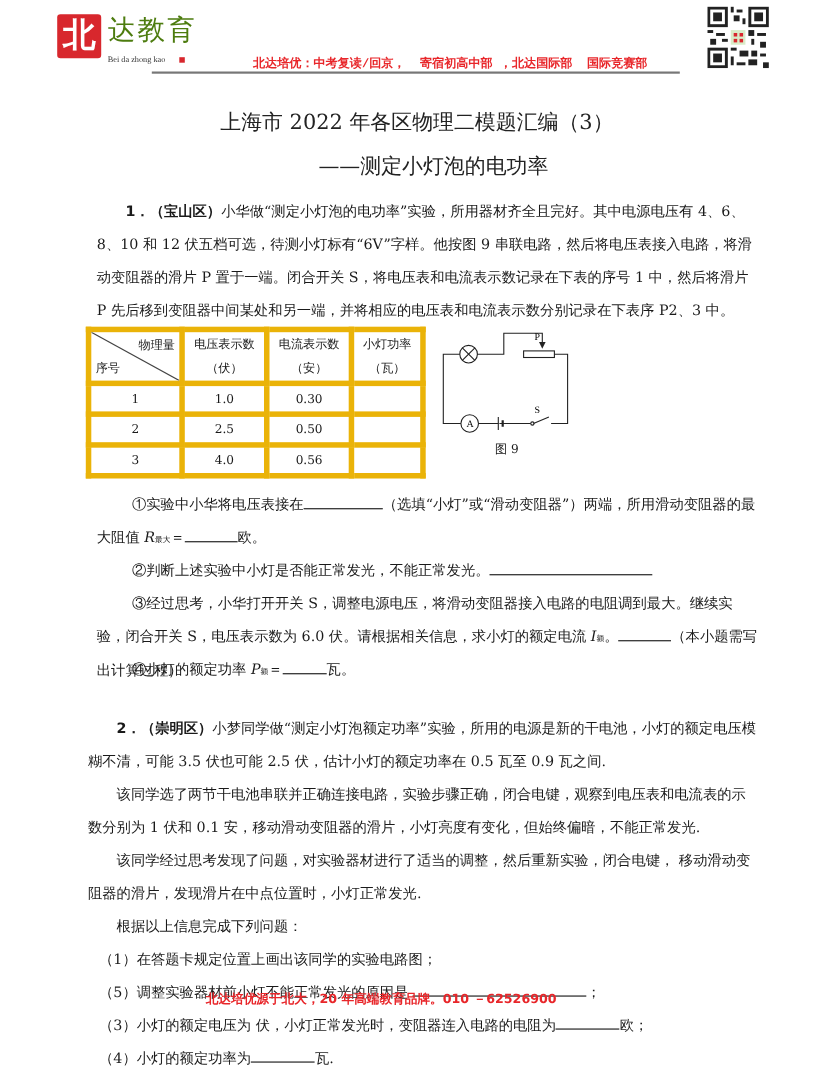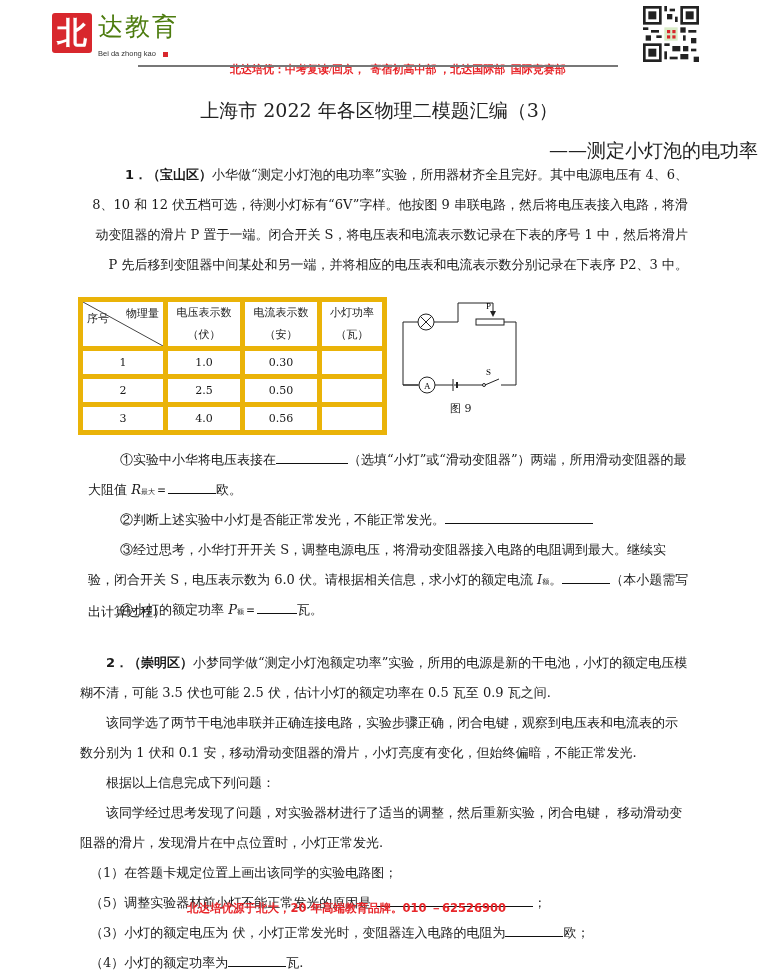--- a/index.html
+++ b/index.html
@@ -6,44 +6,44 @@
   body { width: 758px; height: 973px; position: relative; overflow: hidden;
          font-family: "DejaVu Serif", "Liberation Serif", serif; color: #1a1a1a; }
   .abs { position: absolute; }
 
   
   .logo-box { left: 52px; top: 13px; width: 40px; height: 40px; background: #d8272d; border-radius: 3px;
               color: #fff; font-size: 30px; line-height: 40px; text-align: center; font-weight: bold;
               font-family: "DejaVu Sans", sans-serif; }
   .logo-text { left: 98px; top: 10px; font-size: 25px; color: #4d7c0f; letter-spacing: 2px;
                font-family: "DejaVu Serif", serif; font-weight: normal; }
-  .logo-sub { left: 98px; top: 49px; font-size: 7.5px; color: #333; font-family: Liberation Sans, sans-serif; }
+  .logo-sub { left: 98px; top: 49px; font-size: 7.5px; color: #333; font-family: Liberation Serif, serif; }
   .logo-sq { left: 163px; top: 52px; width: 5px; height: 5px; background: #d8272d; }
-  .slogan { left: 230px; top: 62px; font-size: 11px; color: #e8262a; font-weight: bold;
-            font-family: Liberation Serif, serif; white-space: pre; }
+  .slogan { left: 230px; top: 50px; font-size: 11px; color: #e8262a; font-weight: bold;
+            font-family: Liberation Mono, monospace; white-space: pre; }
   .header-rule { left: 138px; top: 65px; width: 480px; height: 2px; background: #777; }
   .qr { left: 643px; top: 6px; width: 56px; height: 56px; }
 
   
   .title { left: 0; width: 758px; text-align: center; top: 98px; font-size: 19px; color: #222; }
-  .subtitle { left: 0; width: 758px; text-align: right; top: 138px; font-size: 19px; color: #222; padding-left: 30px; box-sizing: border-box; }
+  .subtitle { left: 0; width: 758px; text-align: center; top: 138px; font-size: 19px; color: #222; padding-left: 30px; box-sizing: border-box; }
 
   .p { font-size: 13px; line-height: 30px; color: #1a1a1a; }
-  .para1 { left: 88px; top: 160px; width: 600px; text-align: right; }
+  .para1 { left: 88px; top: 178px; width: 600px; }
   .para1 .lead { font-weight: bold; font-family: "DejaVu Sans", sans-serif; }
   .indent { text-indent: 2em; }
 
   
   table.data { position: absolute; left: 78px; top: 297px; border-collapse: collapse; font-size: 11px; }
   table.data td { border: 5px solid #eab308; text-align: center; height: 23px; padding: 0; }
   table.data .hd td { height: 44px; }
   .diag { position: relative; width: 80px; }
   .diag svg { position: absolute; left: 0; top: 0; }
   .diag .tr { position: absolute; right: 4px; top: 4px; }
-  .diag .bl { position: absolute; left: 4px; bottom: 20px; text-align: center; }
+  .diag .bl { position: absolute; left: 4px; bottom: 4px; text-align: center; }
   .twoline { line-height: 22px; }
 
   .circuit { left: 398px; top: 297px; width: 130px; height: 100px; }
   .fig-cap { left: 450px; top: 401px; font-size: 11px; }
 
   .q { left: 88px; width: 604px; font-size: 13px; line-height: 30px; }
   .blank { display: inline-block; border-bottom: 1px solid #111; height: 14px; vertical-align: baseline; }
   .sub { font-size: 7px; text-align: center; }
   .it { font-style: italic; }
 
@@ -196,21 +196,21 @@
 <div class="abs q" style="top:535px;">
   <span style="padding-left:32px">③经过思考，小华打开开关 S，调整电源电压，将滑动变阻器接入电路的电阻调到最大。继续实验，闭合开关 S，电压表示数为 6.0 伏。请根据相关信息，求小灯的额定电流 </span><span class="it">I</span><span class="sub">额</span><span>。</span><span class="blank" style="width:48px"></span><span>（本小题需写出计算过程）</span>
 </div>
 <div class="abs q" style="top:595px;">
   <span style="padding-left:32px">④小灯的额定功率 </span><span class="it">P</span><span class="sub">额</span><span>＝</span><span class="blank" style="width:40px"></span><span>瓦。</span>
 </div>
 
 <div class="abs para2">
   <div class="indent"><span class="lead">2．（崇明区）</span><span>小梦同学做“测定小灯泡额定功率”实验，所用的电源是新的干电池，小灯的额定电压模糊不清，可能 3.5 伏也可能 2.5 伏，估计小灯的额定功率在 0.5 瓦至 0.9 瓦之间.</span></div>
   <div class="indent">该同学选了两节干电池串联并正确连接电路，实验步骤正确，闭合电键，观察到电压表和电流表的示数分别为 1 伏和 0.1 安，移动滑动变阻器的滑片，小灯亮度有变化，但始终偏暗，不能正常发光.</div>
+  <div class="indent">该同学经过思考发现了问题，对实验器材进行了适当的调整，然后重新实验，闭合电键， 移动滑动变阻器的滑片，发现滑片在中点位置时，小灯正常发光.</div>
   <div class="indent">根据以上信息完成下列问题：</div>
-  <div class="indent">该同学经过思考发现了问题，对实验器材进行了适当的调整，然后重新实验，闭合电键， 移动滑动变阻器的滑片，发现滑片在中点位置时，小灯正常发光.</div>
   <div style="padding-left:10px">（1）在答题卡规定位置上画出该同学的实验电路图；</div>
   <div style="padding-left:10px"><span>（5）调整实验器材前小灯不能正常发光的原因是</span><span class="blank" style="width:158px;margin-left:4px"></span><span>；</span></div>
   <div style="padding-left:10px"><span>（3）小灯的额定电压为 伏，小灯正常发光时，变阻器连入电路的电阻为</span><span class="blank" style="width:58px"></span><span>欧；</span></div>
   <div style="padding-left:10px"><span>（4）小灯的额定功率为</span><span class="blank" style="width:58px"></span><span>瓦.</span></div>
 </div>
 
 <div class="abs footer">北达培优源于北大，20 年高端教育品牌。010 －62526900</div>
 
 </body></html>

